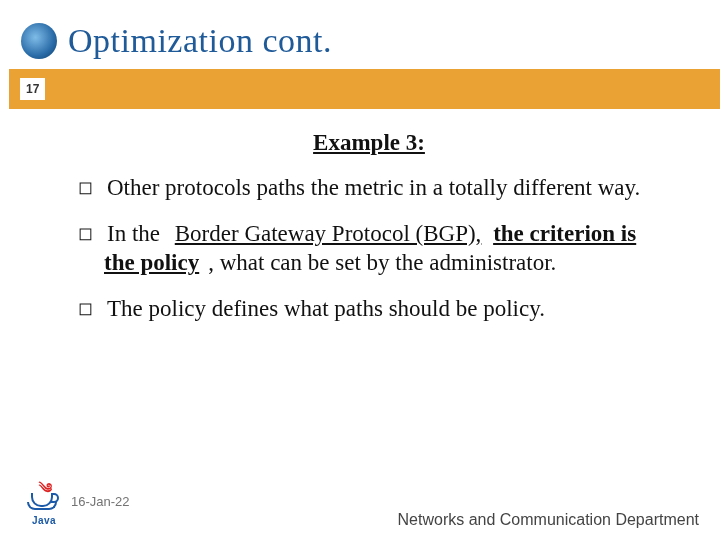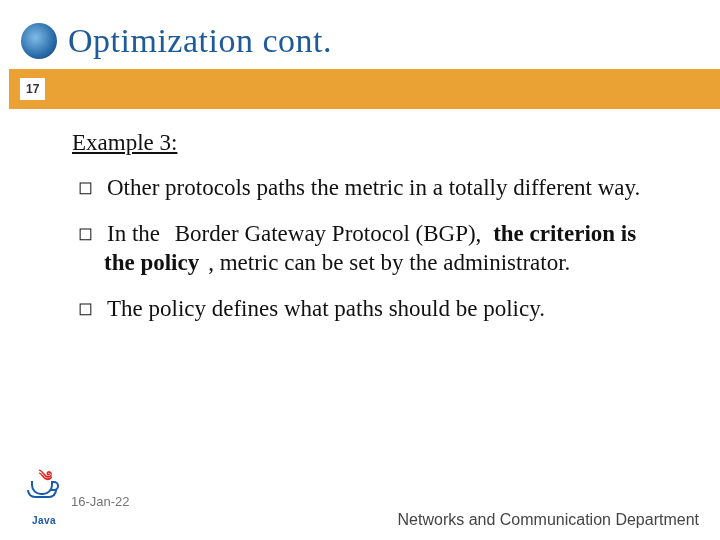--- a/index.html
+++ b/index.html
@@ -4,35 +4,35 @@
 <style>
   * { margin: 0; padding: 3px; box-sizing: border-box; }
   html, body { width: 720px; height: 540px; font-family: "Times New Roman", Times, serif; background: #fff; overflow: hidden; }
   .slide { width: 720px; height: 540px; position: relative; }
   .header-row { display: flex; align-items: center; padding: 10px 0 6px 12px; }
   .header-logo { width: 36px; height: 36px; border-radius: 50%; background: radial-gradient(circle at 40% 40%, #7fbce8 0%, #2a6ca8 60%, #0a3a66 100%); margin-right: 8px; flex: 0 0 auto; }
   .title { font-size: 34px; color: #1f5a99; font-weight: 400; letter-spacing: 0.5px; }
   .accent-bar { width: 100%; height: 40px; background: #e9a233; display: flex; align-items: center; }
   .page-badge { background: #fff; color: #333; font-family: Arial, Helvetica, sans-serif; font-size: 12px; font-weight: bold; padding: 4px 6px; margin-left: 8px; }
   .body { padding: 16px 54px 0 60px; font-size: 23px; color: #111; line-height: 1.28; }
-  .heading { font-weight: normal; text-decoration: underline; margin-bottom: 4px; }
+  .heading { font-weight: bold; text-decoration: underline; margin-bottom: 4px; text-align: center; }
   .bullets { list-style: none; }
   .bullets li { display: flex; margin-bottom: 4px; }
   .bullet-marker { width: 26px; flex: 0 0 26px; font-size: 18px; line-height: 29px; color: #111; }
   .bullet-text { flex: 1; }
-  .ul-part { }
+  .ul-part { text-decoration: underline; }
   .b { font-weight: bold; }
   .footer { position: absolute; left: 0; right: 0; bottom: 14px; display: flex; align-items: flex-end; justify-content: space-between; padding: 0 24px 0 18px; }
   .java-logo { display: flex; flex-direction: column; align-items: center; font-family: Arial, sans-serif; }
   .coffee { width: 34px; height: 28px; position: relative; }
   .steam { position: absolute; top: -10px; left: 50%; transform: translateX(-50%); font-size: 14px; color: #d22; font-weight: bold; letter-spacing: -3px; }
   .cup { position: absolute; bottom: 0; left: 4px; width: 22px; height: 14px; border: 2px solid #1a5aa8; border-top: none; border-radius: 0 0 10px 10px; }
   .handle { position: absolute; bottom: 4px; right: 2px; width: 8px; height: 8px; border: 2px solid #1a5aa8; border-left: none; border-radius: 0 6px 6px 0; }
   .saucer { position: absolute; bottom: -3px; left: 0; width: 30px; height: 4px; border: 2px solid #1a5aa8; border-top: none; border-radius: 0 0 12px 12px; }
-  .java-text { font-size: 10px; color: #1a5aa8; font-weight: bold; margin-top: 17px; letter-spacing: 0.5px; }
+  .java-text { font-size: 10px; color: #1a5aa8; font-weight: bold; margin-top: 5px; letter-spacing: 0.5px; }
   .foot-date { font-family: Arial, Helvetica, sans-serif; font-size: 13px; color: #737373; position: absolute; left: 62px; bottom: 20px; }
   .foot-dept { font-family: Arial, Helvetica, sans-serif; font-size: 16px; color: #444; }
 </style>
 </head>
 <body>
 <div class="slide">
 
   <div class="header-row">
     <div class="header-logo"></div>
     <div class="title">Optimization cont.</div>
@@ -44,21 +44,21 @@
 
   <div class="body">
     <div class="heading">Example 3:</div>
     <ul class="bullets">
       <li>
         <span class="bullet-marker">◻</span>
         <span class="bullet-text"><span>Other protocols paths the metric in a totally different way.</span><span class="ul-part b"></span><span></span></span>
       </li>
       <li>
         <span class="bullet-marker">◻</span>
-        <span class="bullet-text"><span>In the </span><span><span class="ul-part">Border Gateway Protocol (BGP),</span> <span class="ul-part b">the criterion is the policy</span></span><span>, metric can be set by the administrator.</span></span>
+        <span class="bullet-text"><span>In the </span><span><span class="ul-part">Border Gateway Protocol (BGP),</span> <span class="ul-part b">the criterion is the policy</span></span><span>, what can be set by the administrator.</span></span>
       </li>
       <li>
         <span class="bullet-marker">◻</span>
         <span class="bullet-text"><span>The policy defines what paths should be policy.</span><span class="ul-part b"></span><span></span></span>
       </li>
     </ul>
   </div>
 
   <div class="footer">
     <div class="java-logo">

